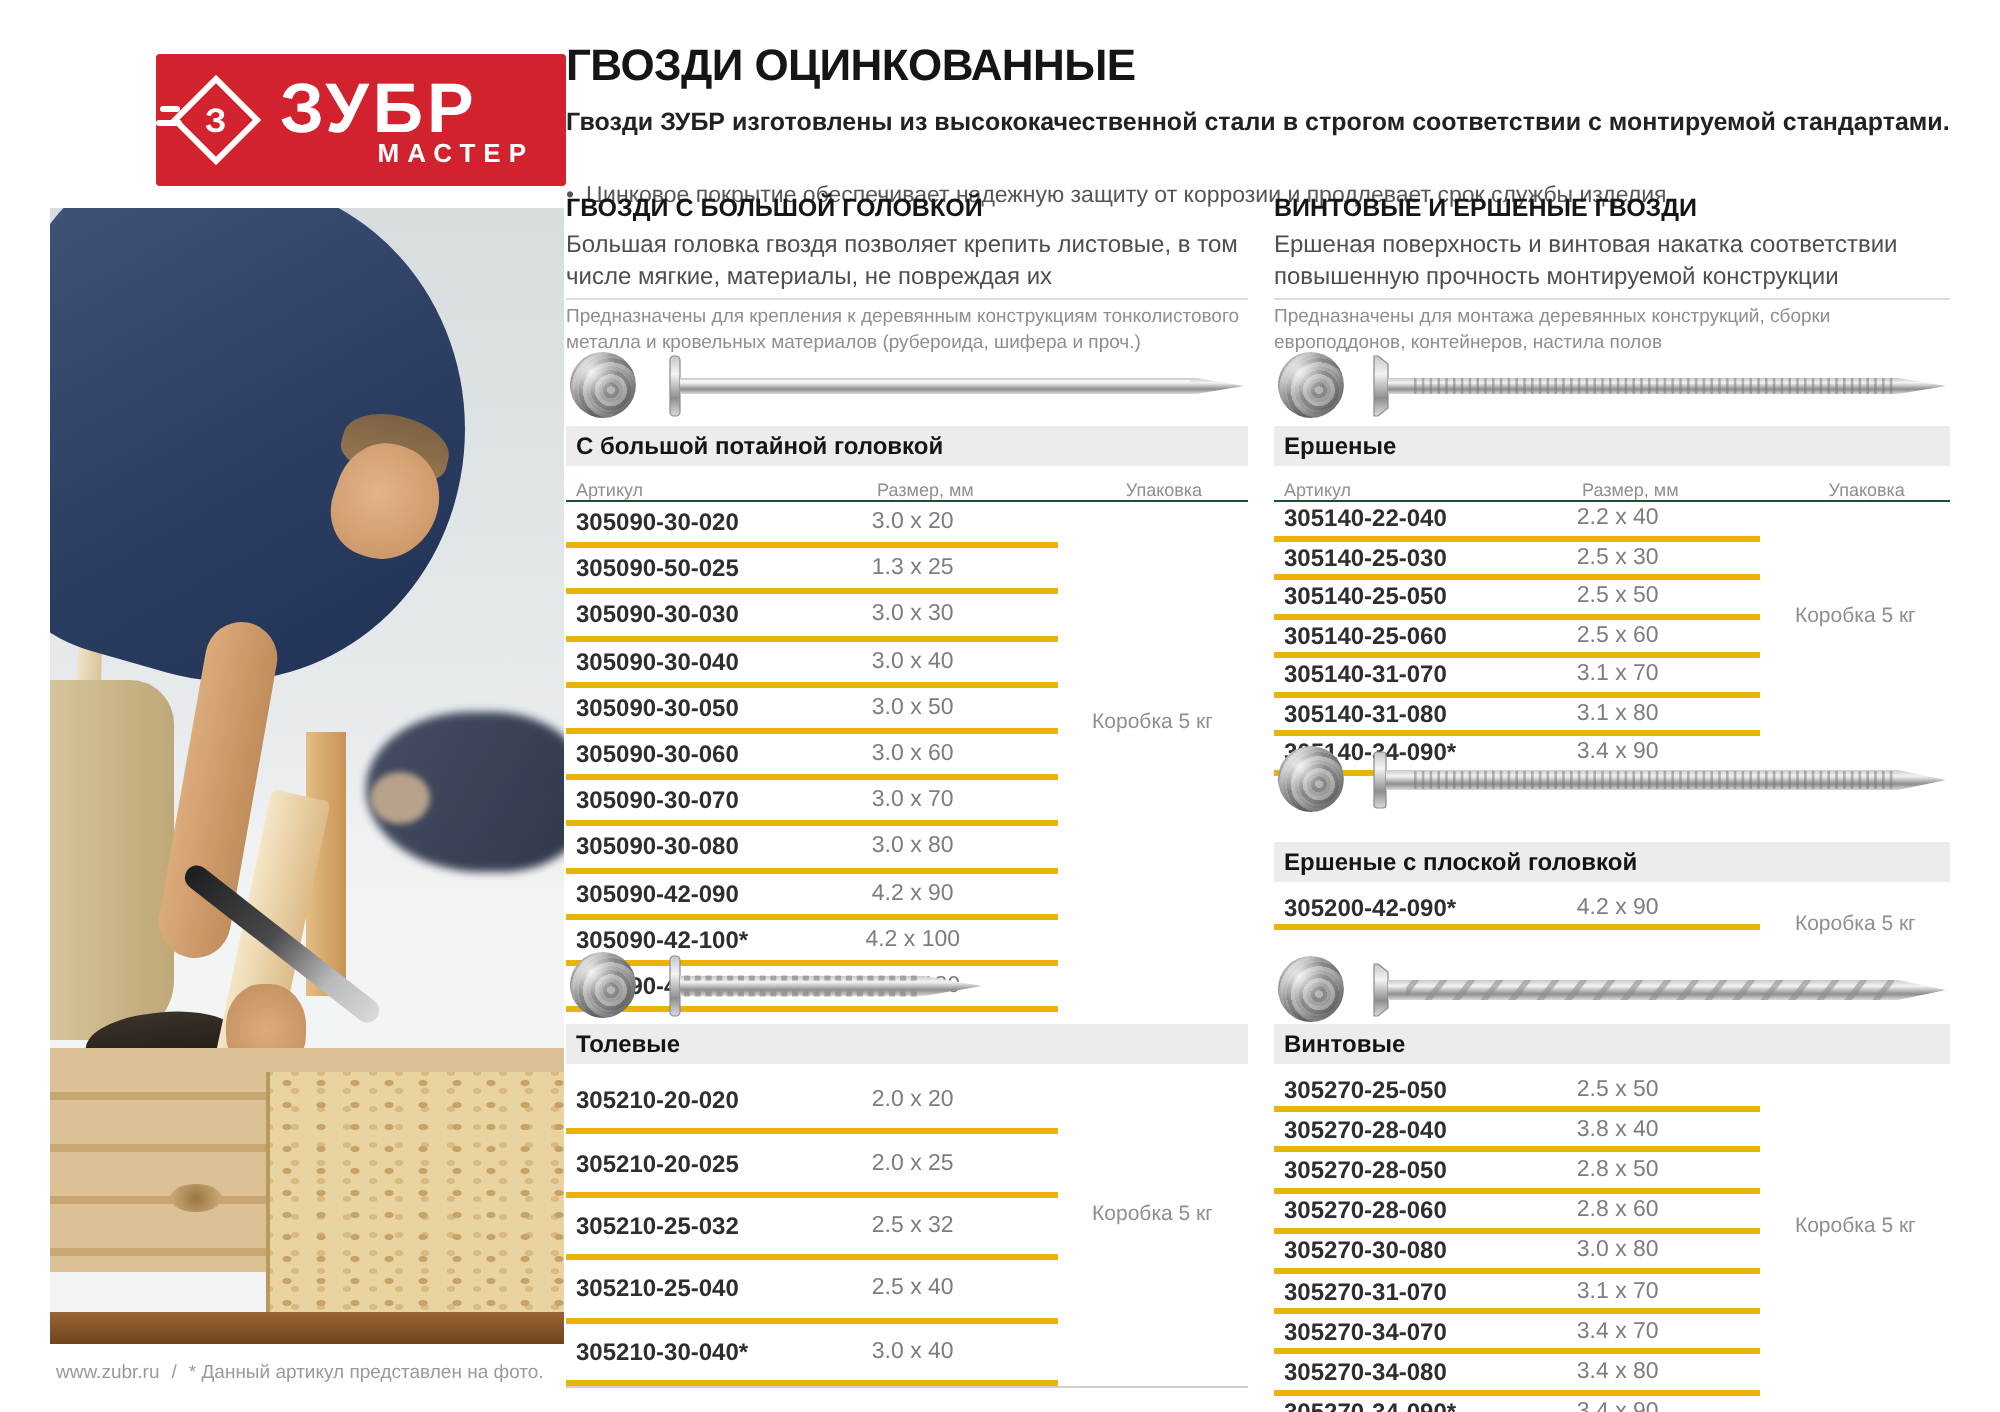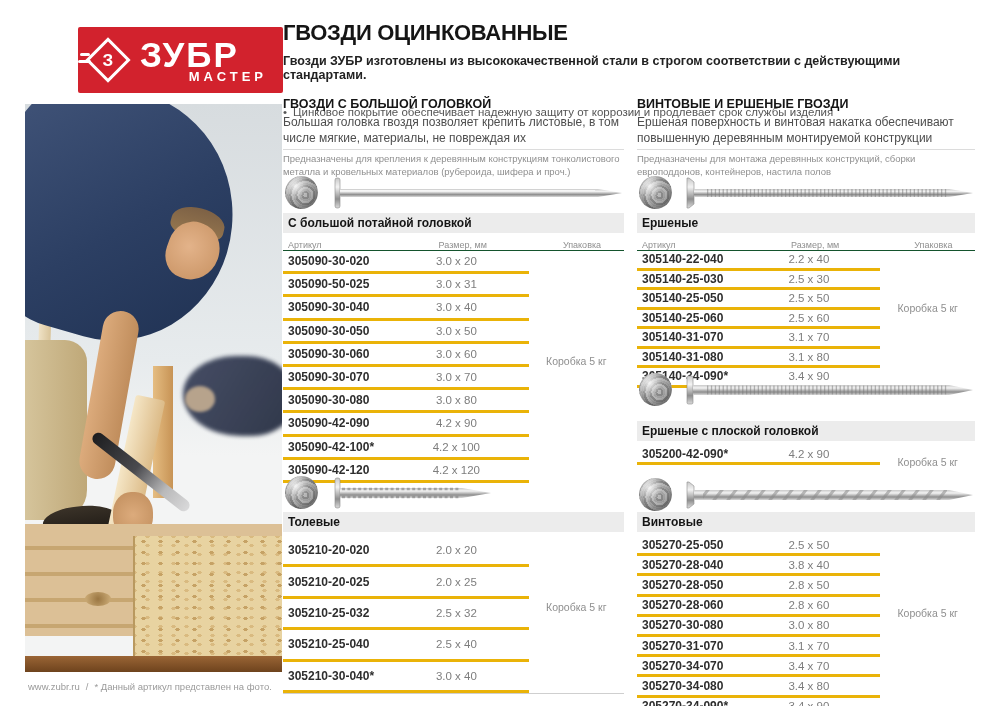--- a/index.html
+++ b/index.html
@@ -141,21 +141,21 @@
     <div class="ph ph-hand"></div>
     <div class="ph ph-hammerhead"></div>
     <div class="ph ph-planks"></div>
     <div class="ph ph-knot"></div>
     <div class="ph ph-osb"></div>
     <div class="ph ph-bottomplank"></div>
   </div>
 
   <div class="hdr">
     <div class="hdr-title">ГВОЗДИ ОЦИНКОВАННЫЕ</div>
-    <div class="hdr-sub">Гвозди ЗУБР изготовлены из высококачественной стали в строгом соответствии с действующими стандартами.</div>
+    <div class="hdr-sub">Гвозди ЗУБР изготовлены из высококачественной стали в строгом соответствии с монтируемой стандартами.</div>
     <div class="hdr-bullet"><span class="dot">•</span><span>Цинковое покрытие обеспечивает надежную защиту от коррозии и продлевает срок службы изделия</span></div>
   </div>
 
   <div class="col col-left">
     <div class="sec-title">ГВОЗДИ С БОЛЬШОЙ ГОЛОВКОЙ</div>
     <div class="sec-desc">Большая головка гвоздя позволяет крепить листовые, в том числе мягкие, материалы, не повреждая их</div>
     <div class="sec-div"></div>
     <div class="sec-note">Предназначены для крепления к деревянным конструкциям тонколистового металла и кровельных материалов (рубероида, шифера и проч.)</div>
 
     <div class="nailrow" style="top:176px;right:0;">
@@ -175,21 +175,25 @@
         <span class="th-size">Размер, мм</span>
         <span class="th-pack">Упаковка</span>
       </div>
       <div class="rows" style="--rh:20.2px;">
           <div class="trow">
             <span class="cell-art">305090-30-020</span>
             <span class="cell-size">3.0 x 20</span>
           </div>
           <div class="trow">
             <span class="cell-art">305090-50-025</span>
-            <span class="cell-size">3.0 x 31</span>
+            <span class="cell-size">1.3 x 25</span>
+          </div>
+          <div class="trow">
+            <span class="cell-art">305090-30-030</span>
+            <span class="cell-size">3.0 x 30</span>
           </div>
           <div class="trow">
             <span class="cell-art">305090-30-040</span>
             <span class="cell-size">3.0 x 40</span>
           </div>
           <div class="trow">
             <span class="cell-art">305090-30-050</span>
             <span class="cell-size">3.0 x 50</span>
           </div>
           <div class="trow">
@@ -254,21 +258,21 @@
             <span class="cell-art">305210-30-040*</span>
             <span class="cell-size">3.0 x 40</span>
           </div>
         </div>
       <div class="pack" style="top:95px;">Коробка 5 кг</div>
     </div>
   </div>
 
   <div class="col col-right">
     <div class="sec-title">ВИНТОВЫЕ И ЕРШЕНЫЕ ГВОЗДИ</div>
-    <div class="sec-desc">Ершеная поверхность и винтовая накатка обеспечивают повышенную деревянным монтируемой конструкции</div>
+    <div class="sec-desc">Ершеная поверхность и винтовая накатка соответствии повышенную прочность монтируемой конструкции</div>
     <div class="sec-div"></div>
     <div class="sec-note">Предназначены для монтажа деревянных конструкций, сборки европоддонов, контейнеров, настила полов</div>
 
     <div class="nailrow" style="top:176px;right:0;">
       <div class="nail-head"></div>
       <svg class="nail-side" style="left:46px;width:292px;" viewBox="0 0 292 34" preserveAspectRatio="none">
         <path d="M6,2 L11,6 L11,28 L6,32 L4,32 L4,2 Z" fill="url(#metal)" stroke="#8a8a8a" stroke-width="0.6"></path>
         <rect x="11" y="13" width="255" height="8" fill="url(#metal)"></rect>
         <polygon points="266,13 290,17 266,21" fill="url(#metal)"></polygon>
         <line x1="24" y1="17" x2="264" y2="17" stroke="#777777" stroke-width="8" stroke-dasharray="1.3 2.6" opacity="0.5"></line>

